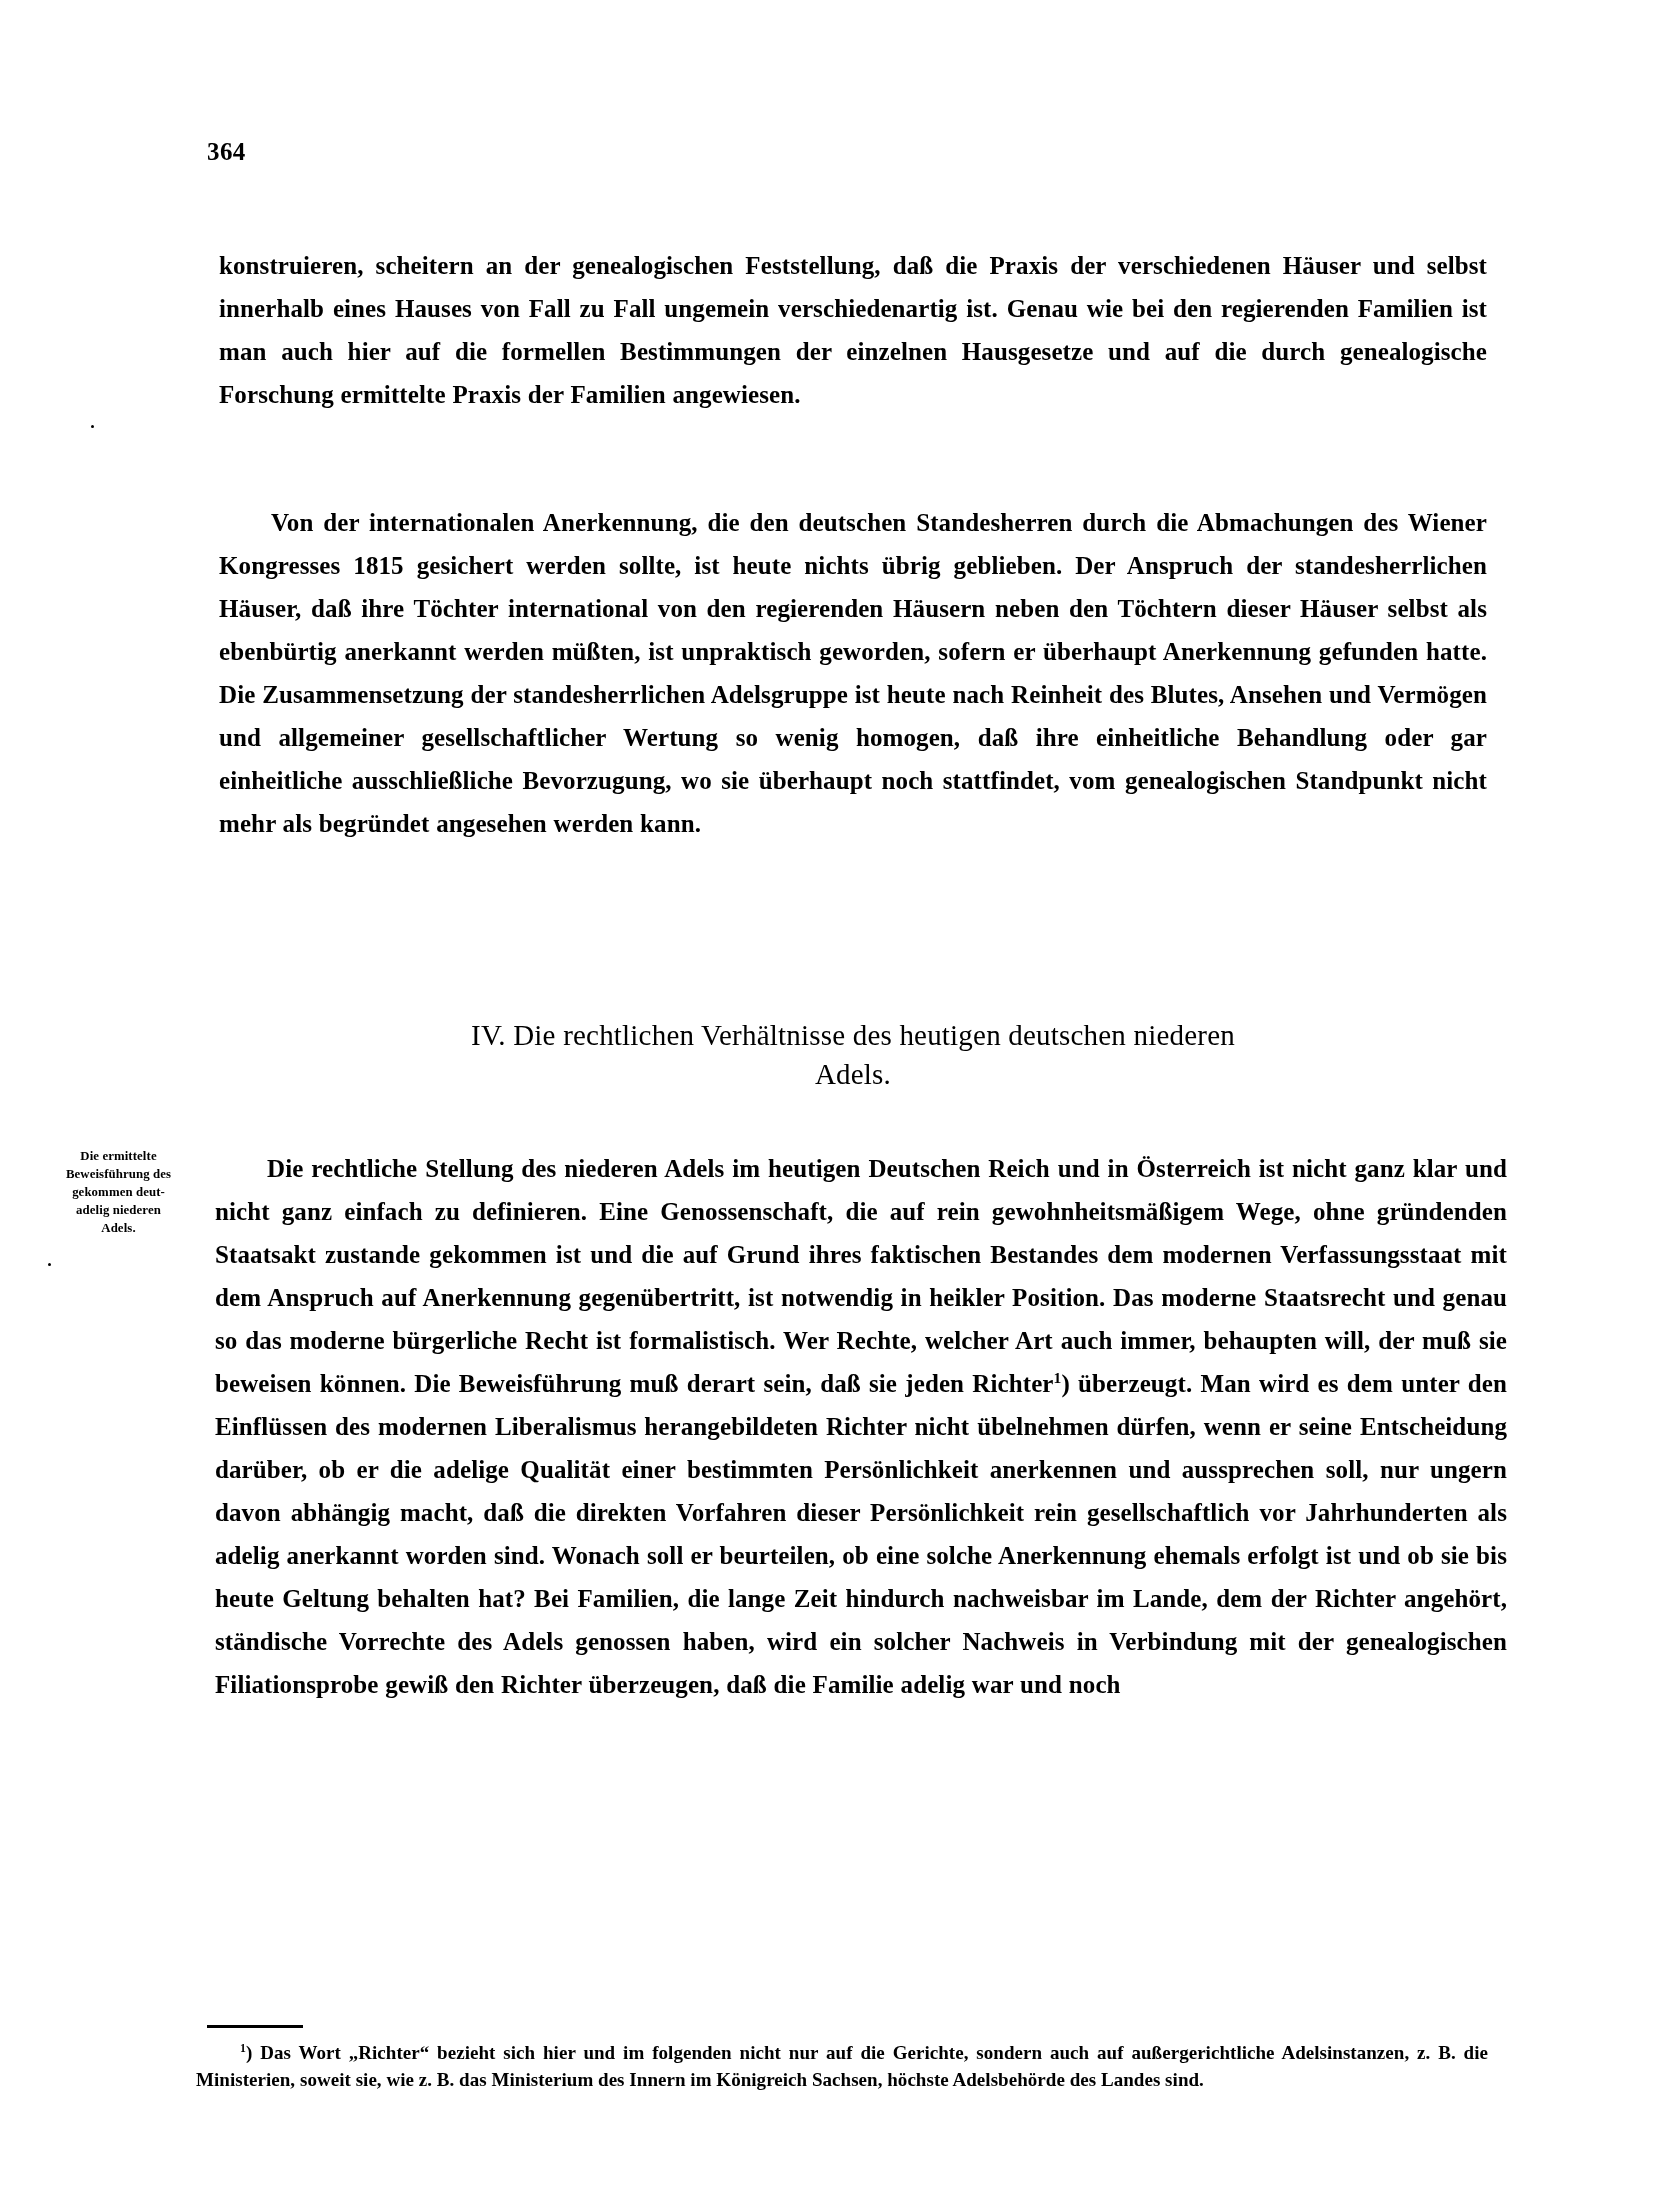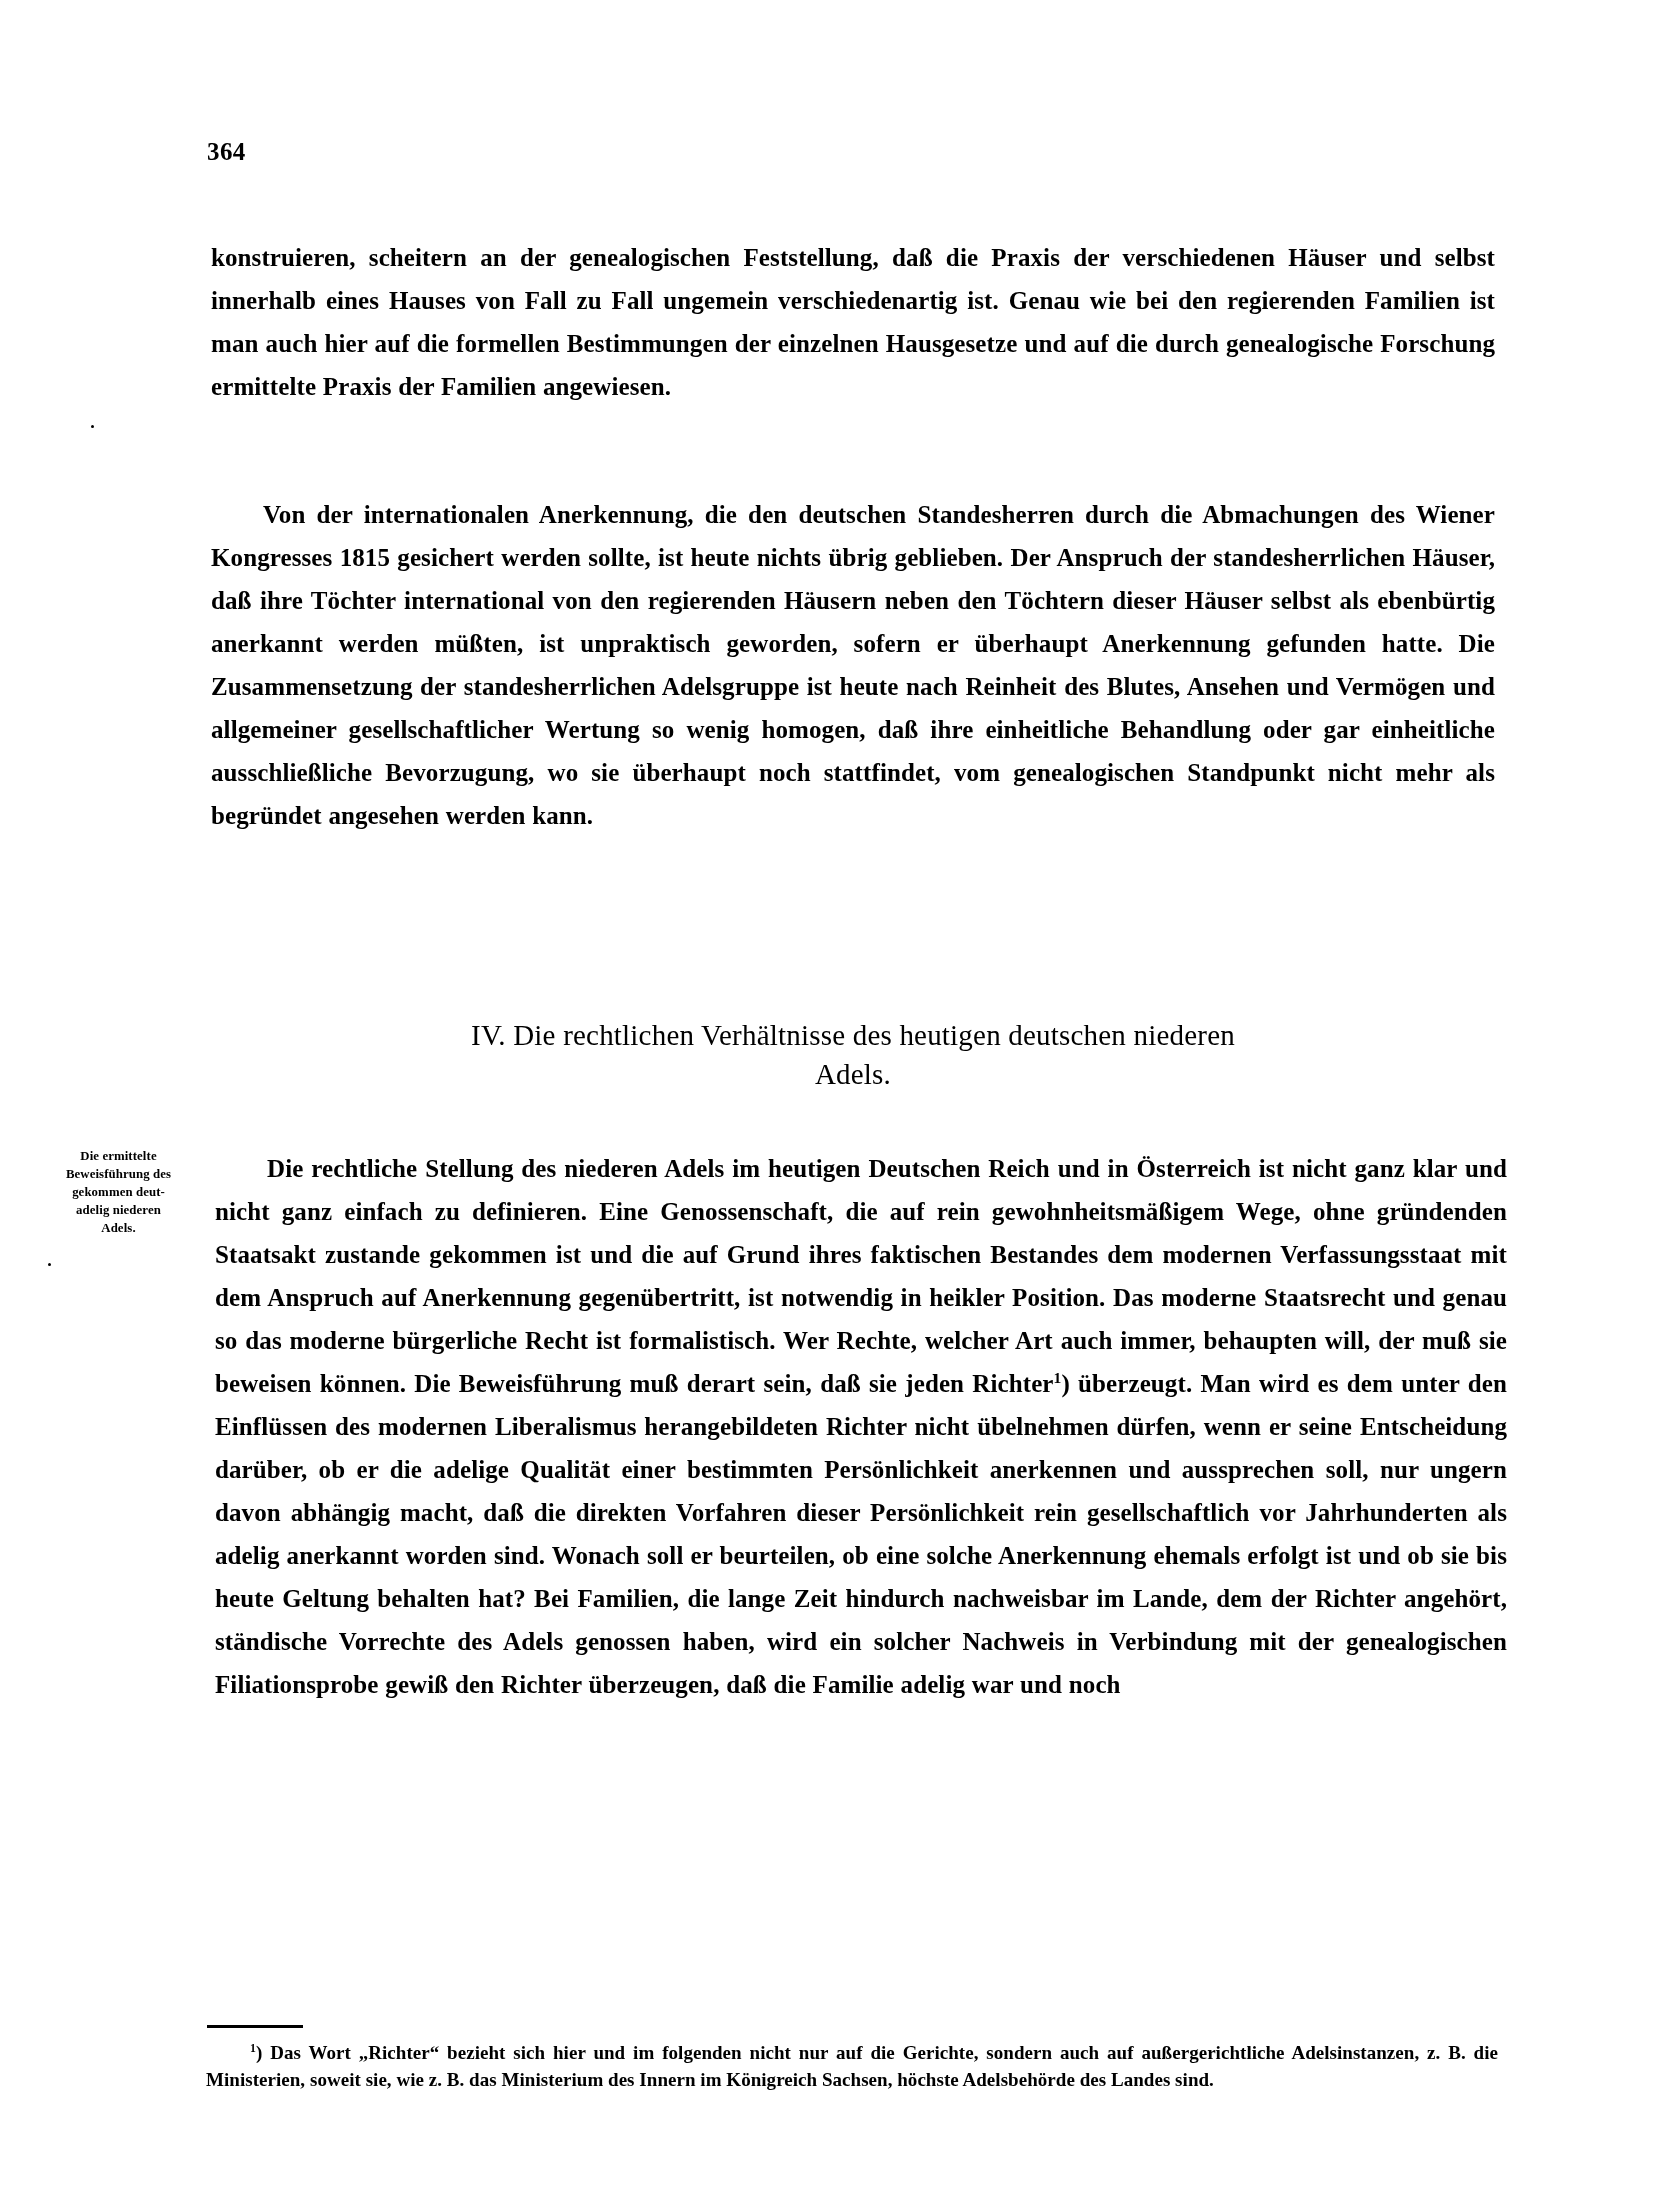--- a/index.html
+++ b/index.html
@@ -50,21 +50,21 @@
     width: 1292px;
     font-size: 25px;
     font-weight: 700;
     line-height: 43px;
     text-align: justify;
     text-justify: inter-word;
     letter-spacing: 0.1px;
     word-spacing: 0.4px;
   }
   .textcol p {
-    margin: 4px;
+    margin: 12px;
     text-indent: 0;
   }
   .textcol p.indent {
     text-indent: 52px;
   }
   
   .just-all {
     text-align: justify;
   }
 
@@ -119,21 +119,21 @@
   #footnote-rule {
     position: absolute;
     left: 207px;
     top: 2025px;
     width: 96px;
     height: 3.1px;
     background: #000000;
   }
   #footnote {
     position: absolute;
-    left: 206px;
+    left: 196px;
     top: 2040px;
     width: 1292px;
     font-size: 19px;
     font-weight: 700;
     line-height: 26.5px;
     text-align: justify;
     letter-spacing: 0.04px;
   }
   #footnote p { margin: 0; text-indent: 44px; }
   #footnote sup, .sup {

